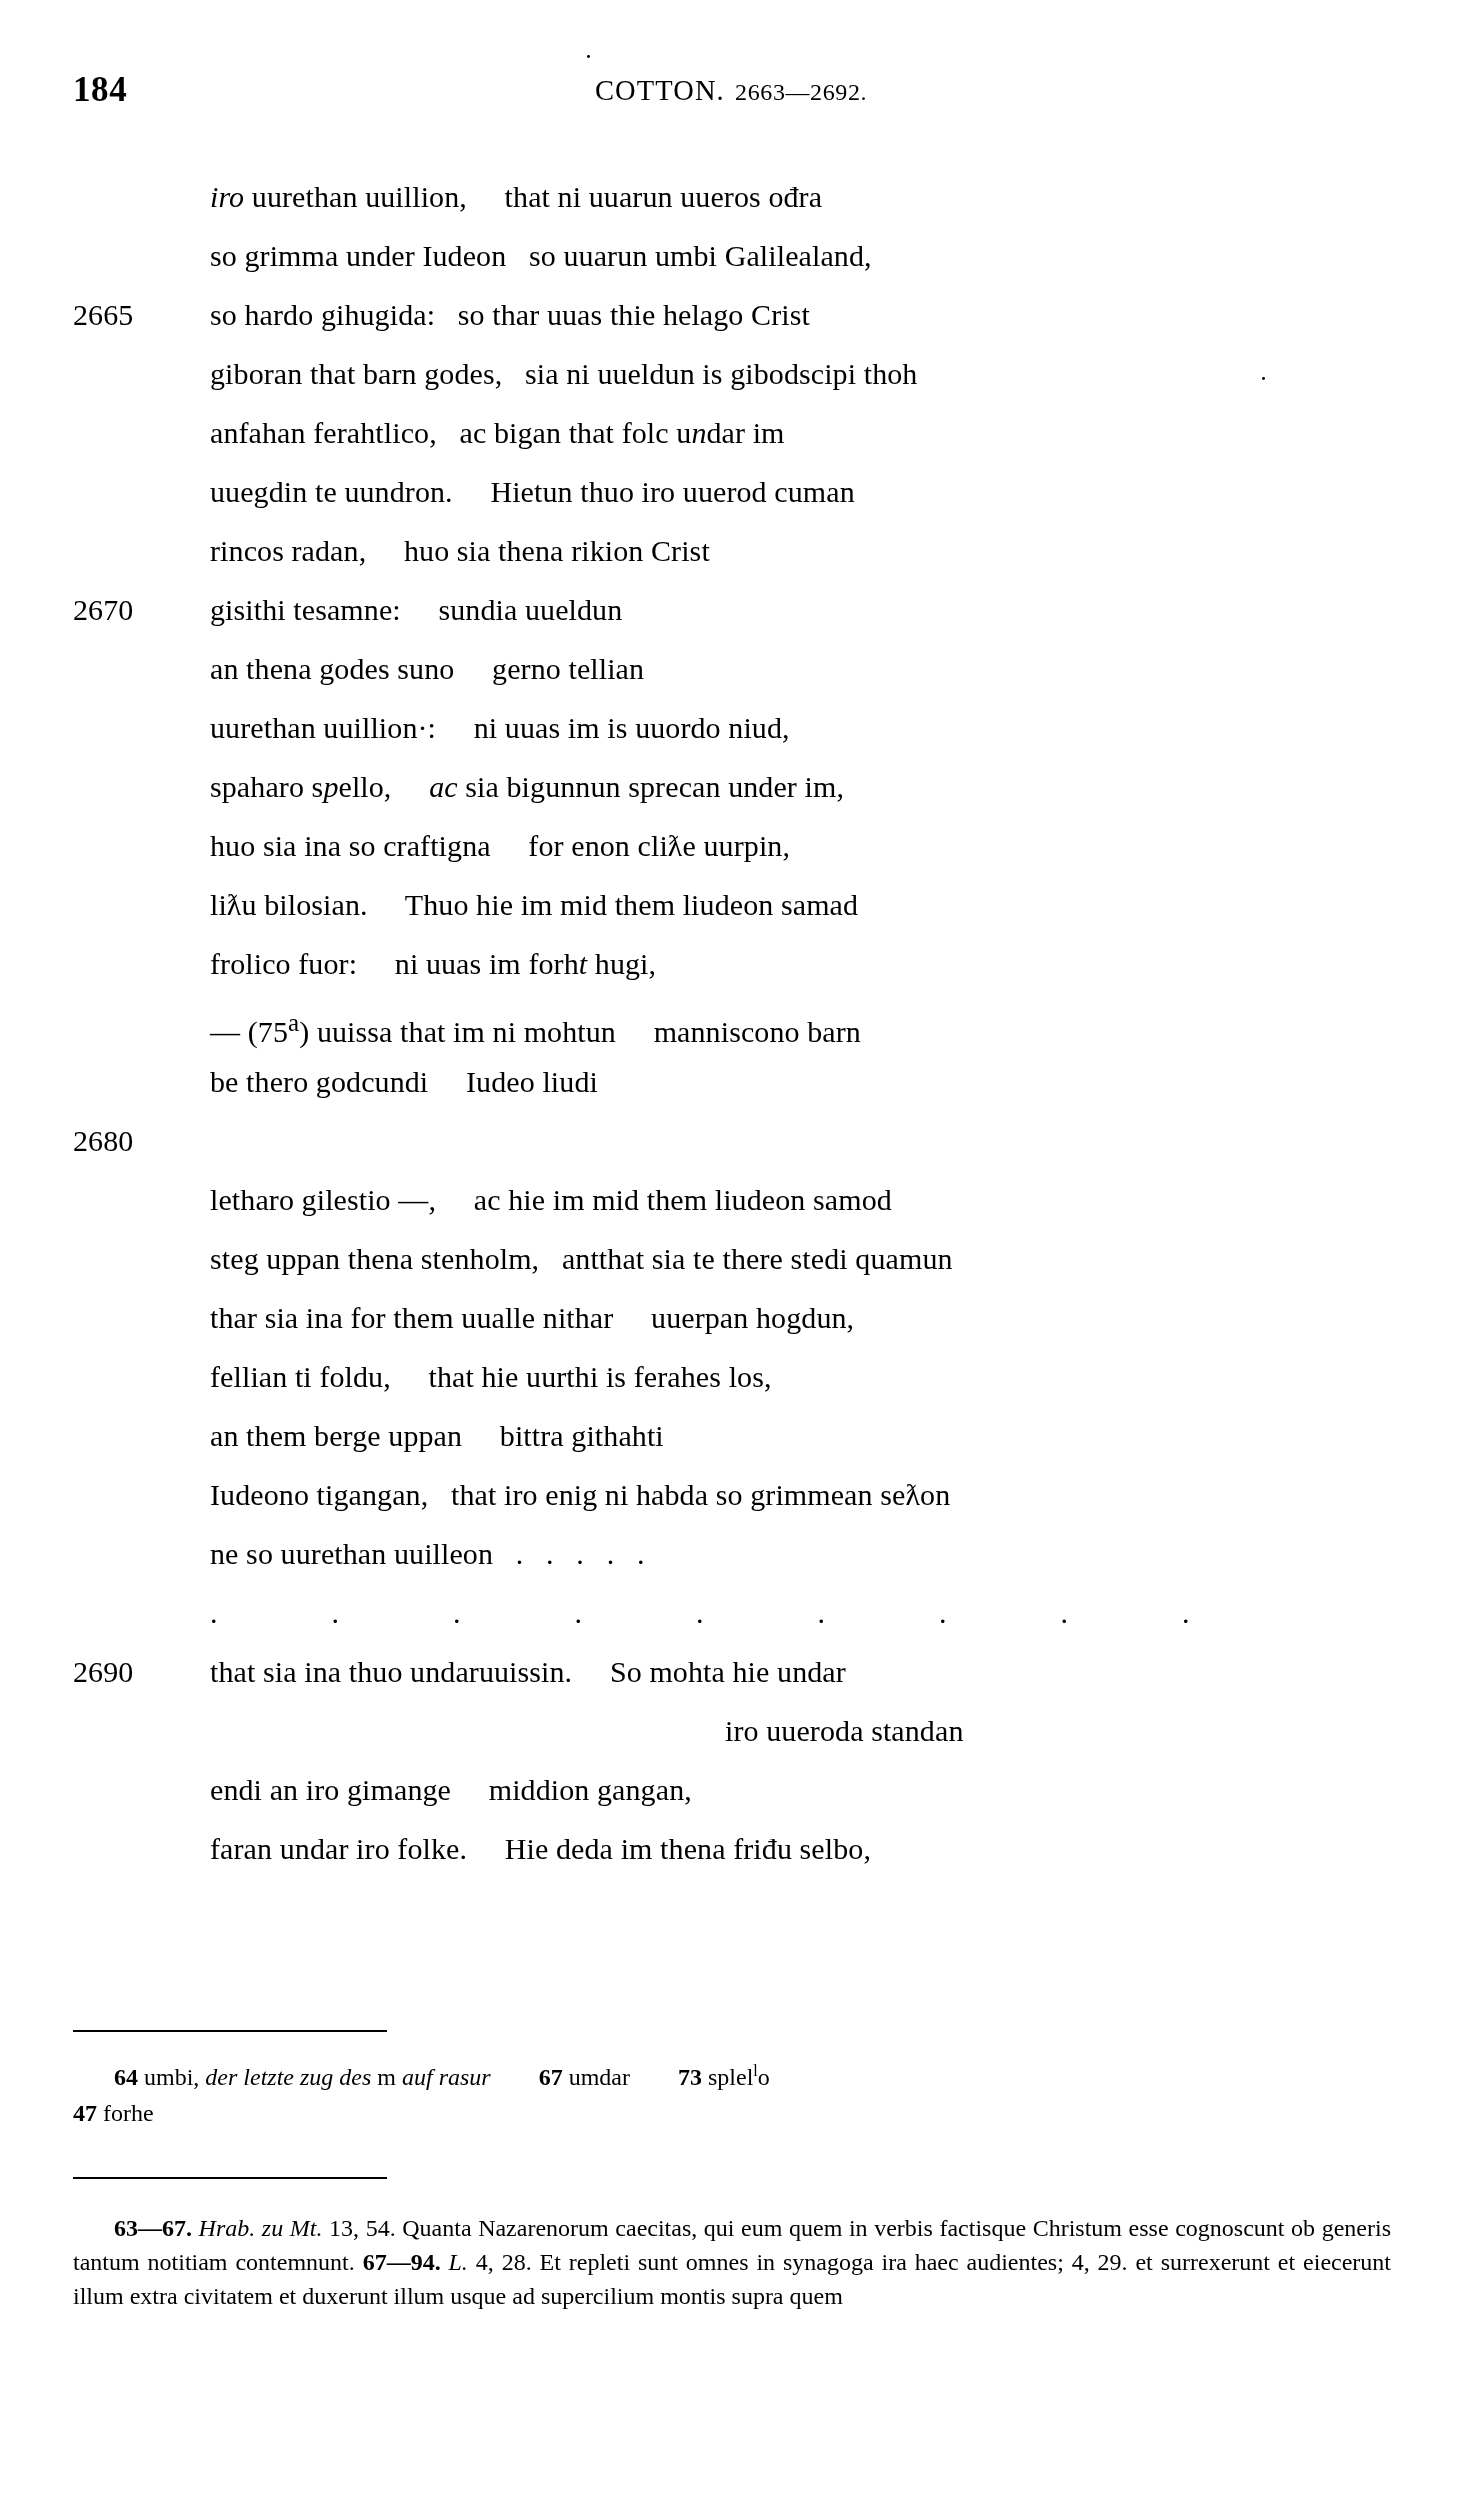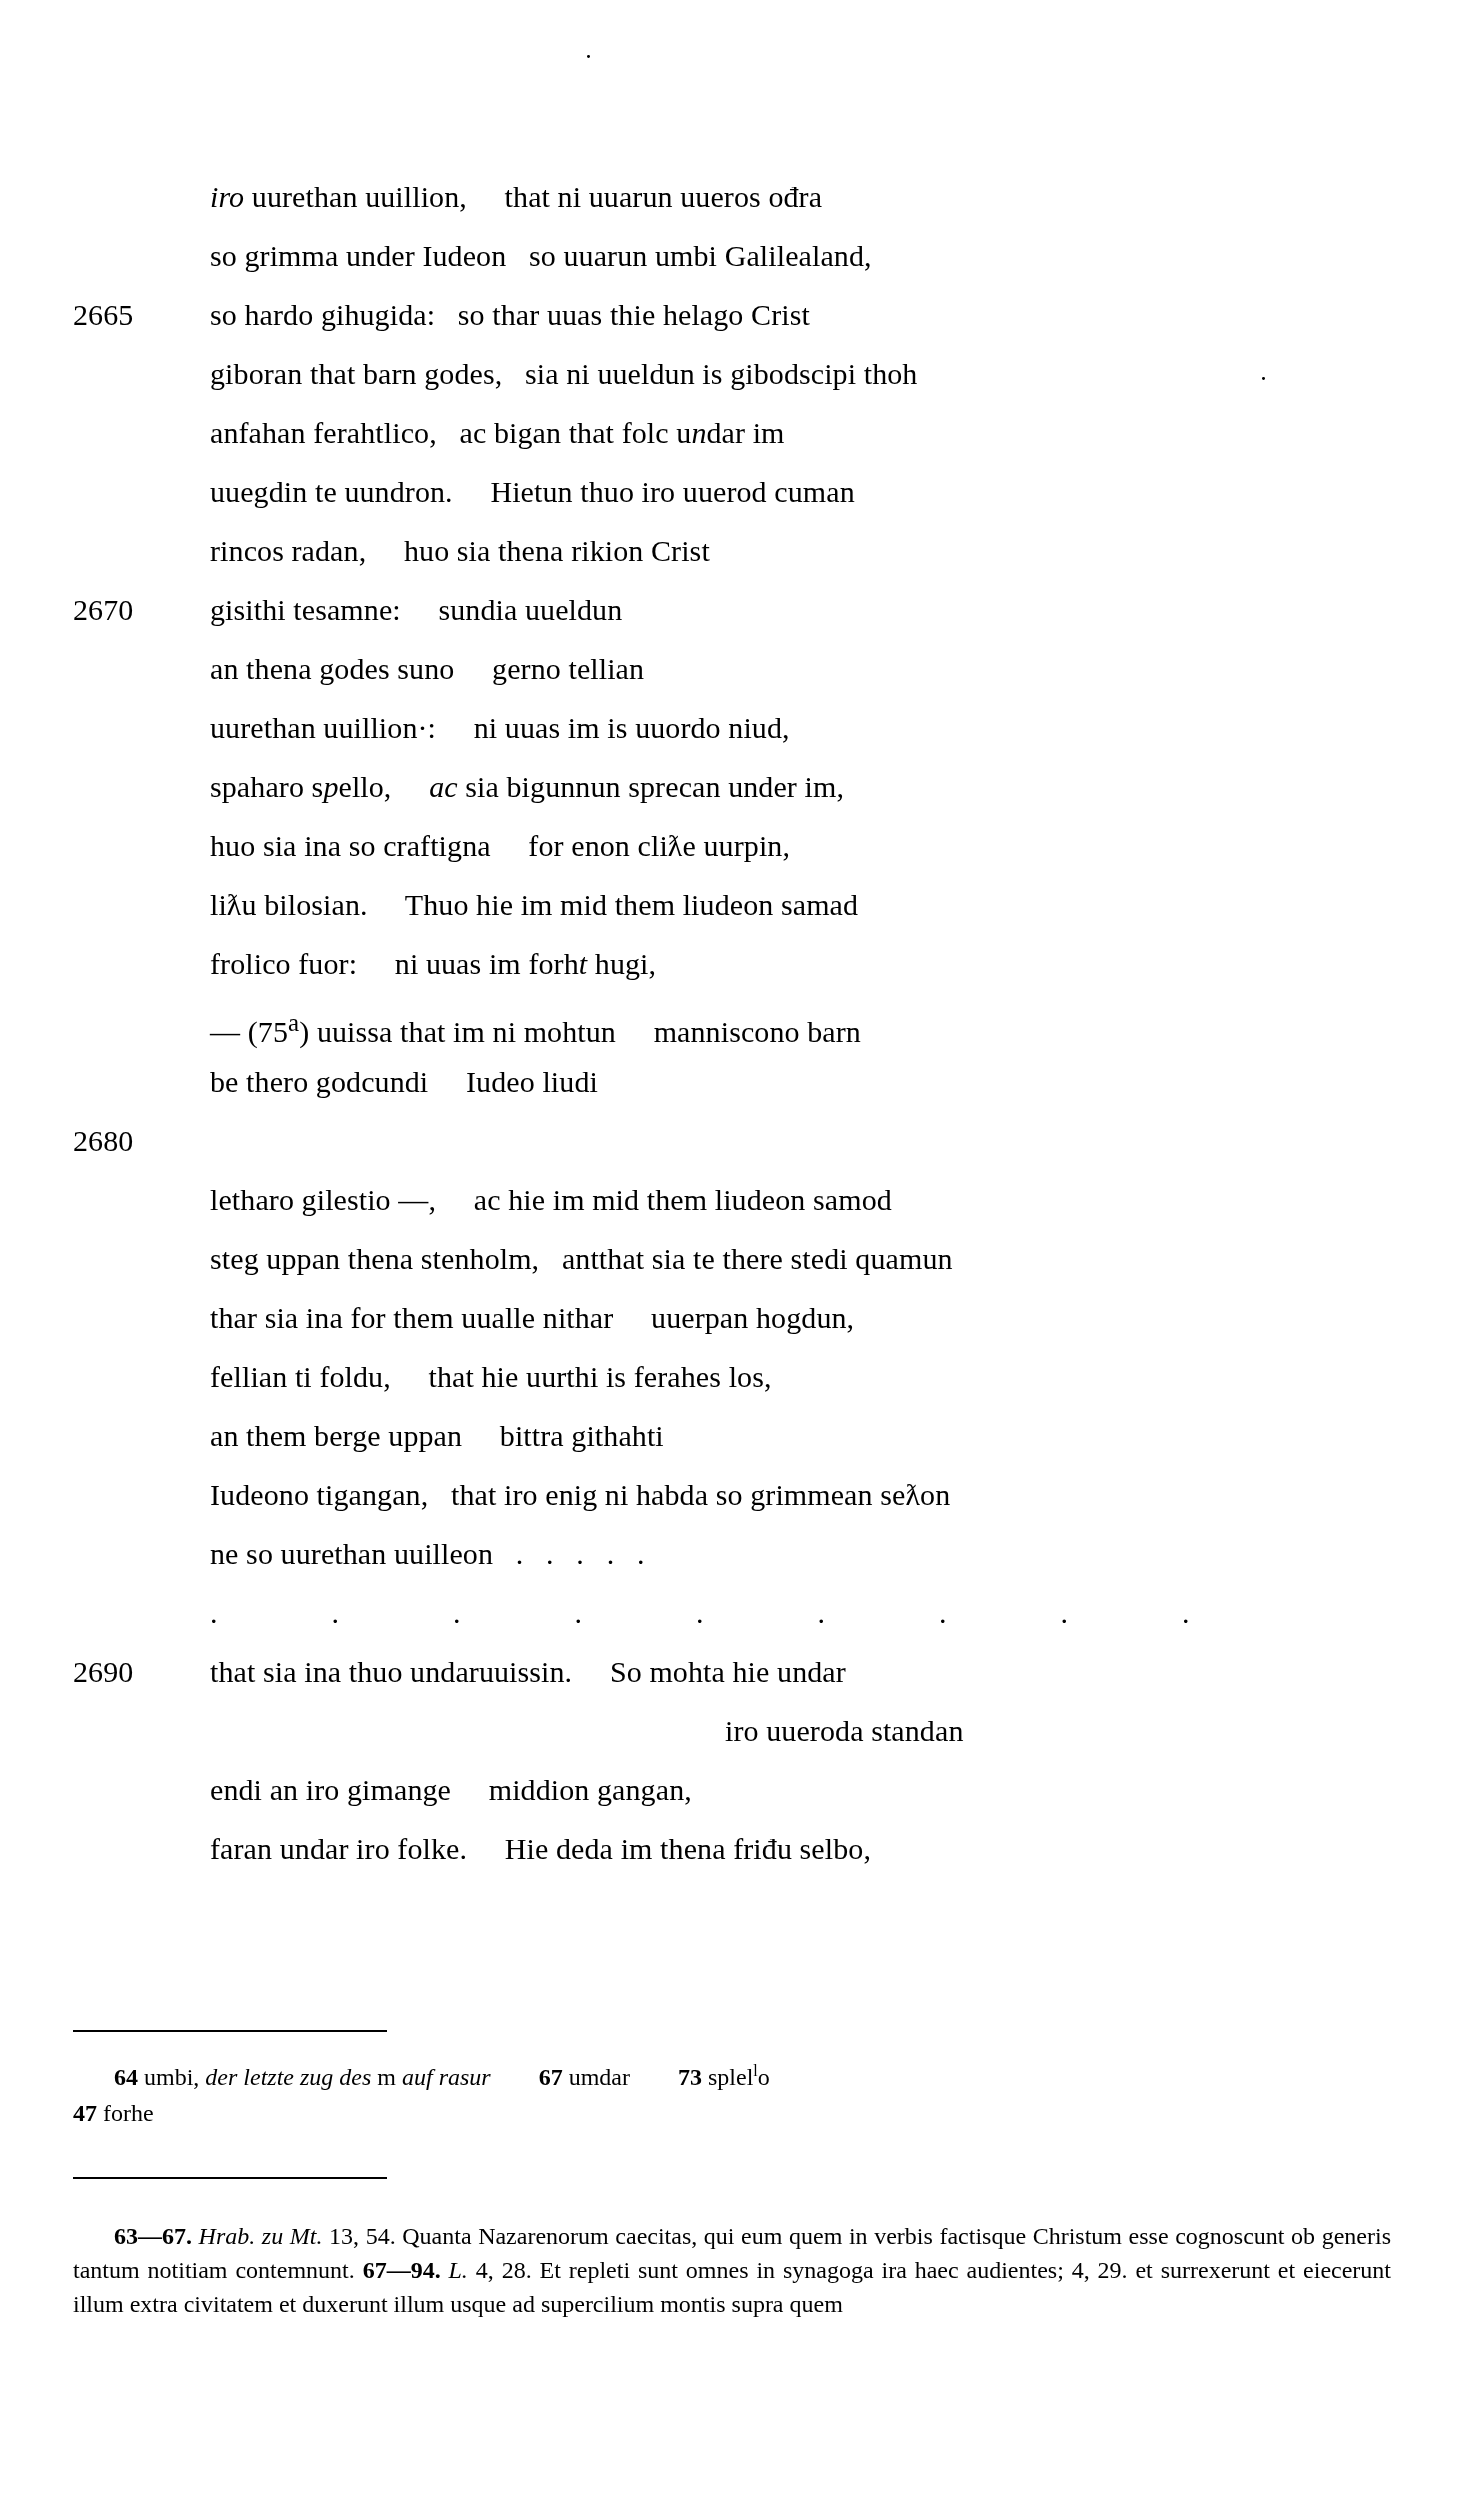--- a/index.html
+++ b/index.html
@@ -130,37 +130,41 @@
   
   .commentary {
     position: absolute;
     top: 2211px;
     left: 73px;
     width: 1318px;
     font-size: 24px;
     line-height: 34px;
     text-align: justify;
   }
-  .commentary .firstline { text-indent: 41px; margin-top: 8px; }
+  .commentary .firstline { text-indent: 41px; }
   .commentary i { font-style: italic; }
   .commentary .ln { font-weight: bold; }
 
   .speck {
     position: absolute;
     background: #000;
     width: 2.9px;
     height: 2.9px;
     border-radius: 50%;
   }
 </style>
 </head>
 <body>
 
 <div class="page">
 
+  <div class="runhead">
+    <div class="folio">184</div>
+    <div class="runtitle"><span class="big">COTTON.</span><span class="sm" style="padding-left:10.3px;">2663—2692.</span></div>
+  </div>
 
   <span class="speck" style="left:587px; top:55px;"></span>
   <span class="speck" style="left:1262px; top:377px;"></span>
 
   <div class="verse" id="verse-block">
       <div class="vline"><span class="vnum"></span><span class="vtext"><i>iro</i> uurethan uuillion,  that ni uuarun uueros ođra</span></div>
       <div class="vline"><span class="vnum"></span><span class="vtext">so grimma under Iudeon  so uuarun umbi Galilealand,</span></div>
       <div class="vline"><span class="vnum">2665</span><span class="vtext">so hardo gihugida:  so thar uuas thie helago Crist</span></div>
       <div class="vline"><span class="vnum"></span><span class="vtext">giboran that barn godes,  sia ni uueldun is gibodscipi thoh</span></div>
       <div class="vline"><span class="vnum"></span><span class="vtext">anfahan ferahtlico,  ac bigan that folc u<i>n</i>dar im</span></div>

